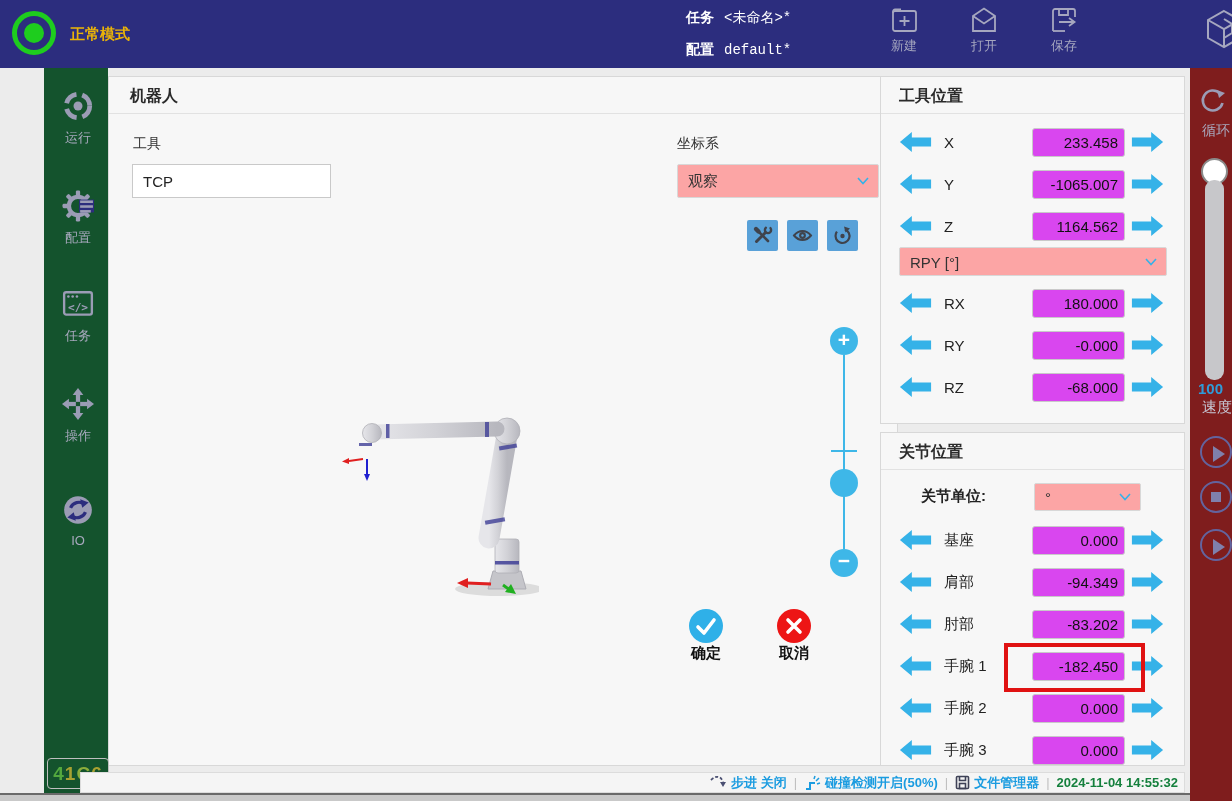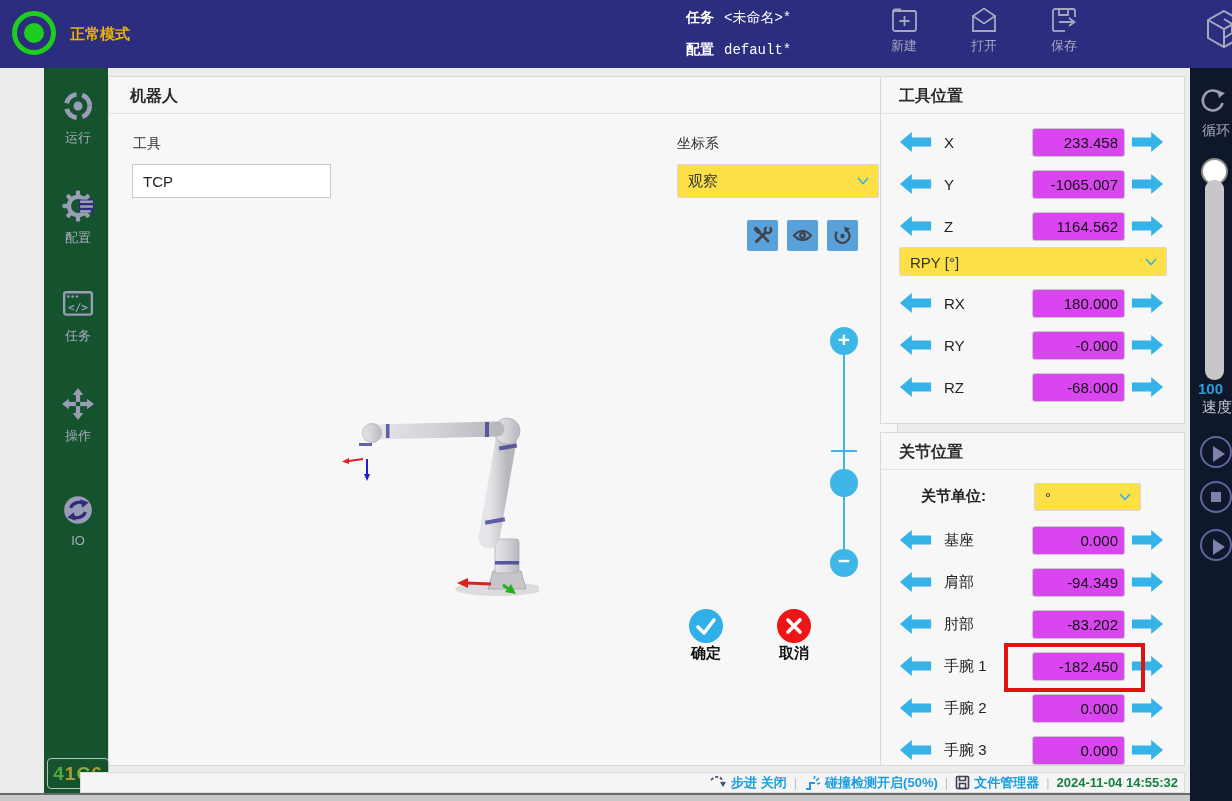--- a/index.html
+++ b/index.html
@@ -21,39 +21,39 @@
   .cube { position:absolute; left:1202px; top:7px; color:#A6A7BF; }
 
   
   .lsb { position:absolute; left:0; top:68px; width:64px; height:725px; background:#14532d; z-index:3;margin-left:44px; }
   .lsb-item { position:absolute; left:0; width:68px; text-align:center; color:#9B9CB5; cursor:pointer; }
   .lsb-item svg { display:block; margin:0 auto; }
   .lsb-item .llabel { font-size:13px; color:#A8A9BE; margin-top:7px; }
   .badge { position:absolute; left:3px; top:690px; width:62px; height:31px; border:1px solid #BFBFBF; border-radius:4px; text-align:center; line-height:29px; font-size:19px; letter-spacing:1px; font-weight:bold; }
 
   
-  .rsb { position:absolute; left:1190px; top:68px; width:42px; height:733px; background:#0f172a; overflow:hidden; color:#9B9CB5; z-index:3; }
+  .rsb { position:absolute; left:1190px; top:68px; width:42px; height:733px; background:#7f1d1d; overflow:hidden; color:#9B9CB5; z-index:3; }
   .rsb .loop-ic { position:absolute; left:8px; top:18px; }
   .rsb .loop-lb { position:absolute; left:12px; top:54px; font-size:14px; color:#A8A9BE; white-space:nowrap; }
   .speed-thumb { position:absolute; left:11px; top:90px; width:27px; height:27px; background:#FFF; border:2px solid #8A8A8A; border-radius:50%; cursor:pointer; }
   .speed-track { position:absolute; left:15px; top:112px; width:19px; height:200px; background:#C7C7CA; border-radius:9px; }
   .speed-val { position:absolute; left:8px; top:312px; color:#2F9BD8; font-weight:bold; font-size:15px; white-space:nowrap; }
   .speed-lb { position:absolute; left:12px; top:330px; color:#C6C7D4; font-size:15px; white-space:nowrap; }
   .cbtn { position:absolute; left:10px; width:32px; height:32px; border:2px solid #63649E; border-radius:50%; cursor:pointer; }
   .cbtn .tri { position:absolute; left:11px; top:8px; width:0; height:0; border-left:12px solid #7F80AC; border-top:8px solid transparent; border-bottom:8px solid transparent; }
   .cbtn .sq { position:absolute; left:9px; top:9px; width:10px; height:10px; background:#7F80AC; }
 
   
   .panel { position:absolute; background:#F7F7F7; border:1px solid #D8D8D8; }
   .ptitle { position:absolute; left:0; right:0; top:0; height:37px; border-bottom:1px solid #E2E2E2; font-size:16px; font-weight:bold; color:#2A2A2A; line-height:37px; padding-left:21px; }
 
   .main-panel { left:80px; top:76px; width:790px; height:690px;margin-left:28px; }
   .flabel { position:absolute; font-size:14px; color:#333; }
   .tcp-input { position:absolute; left:23px; top:87px; width:199px; height:34px; border:1px solid #C9C9C9; background:#FFF; font-size:15px; padding-left:10px; color:#222; font-family:inherit; }
-  .select { background:#fde047; border:1px solid #D8D8D8; border-radius:2px; position:relative; font-size:15px; color:#333; cursor:pointer; }
+  .select { background:#fca5a5; border:1px solid #D8D8D8; border-radius:2px; position:relative; font-size:15px; color:#333; cursor:pointer; }
   .select .stext { position:absolute; left:10px; top:50%; transform:translateY(-50%); }
   .select .chev { position:absolute; right:9px; top:50%; transform:translateY(-50%); }
   .coord-select { position:absolute; left:568px; top:87px; width:202px; height:34px; }
   .viewbtn { position:absolute; top:143px; width:31px; height:31px; background:#59A1D8; border-radius:2px; cursor:pointer; }
   .viewbtn svg { display:block; margin:5px auto; }
 
   .zslider { position:absolute; left:721px; top:250px; width:28px; height:250px; }
   .zline { position:absolute; left:13px; top:28px; width:2px; height:194px; background:#3EB7E8; }
   .ztick { position:absolute; left:1px; top:123px; width:26px; height:2px; background:#3EB7E8; }
   .zbtn { position:absolute; left:0; width:28px; height:28px; border-radius:50%; background:#3EB7E8; color:#FFF; text-align:center; line-height:26px; font-size:21px; font-weight:bold; cursor:pointer; }

